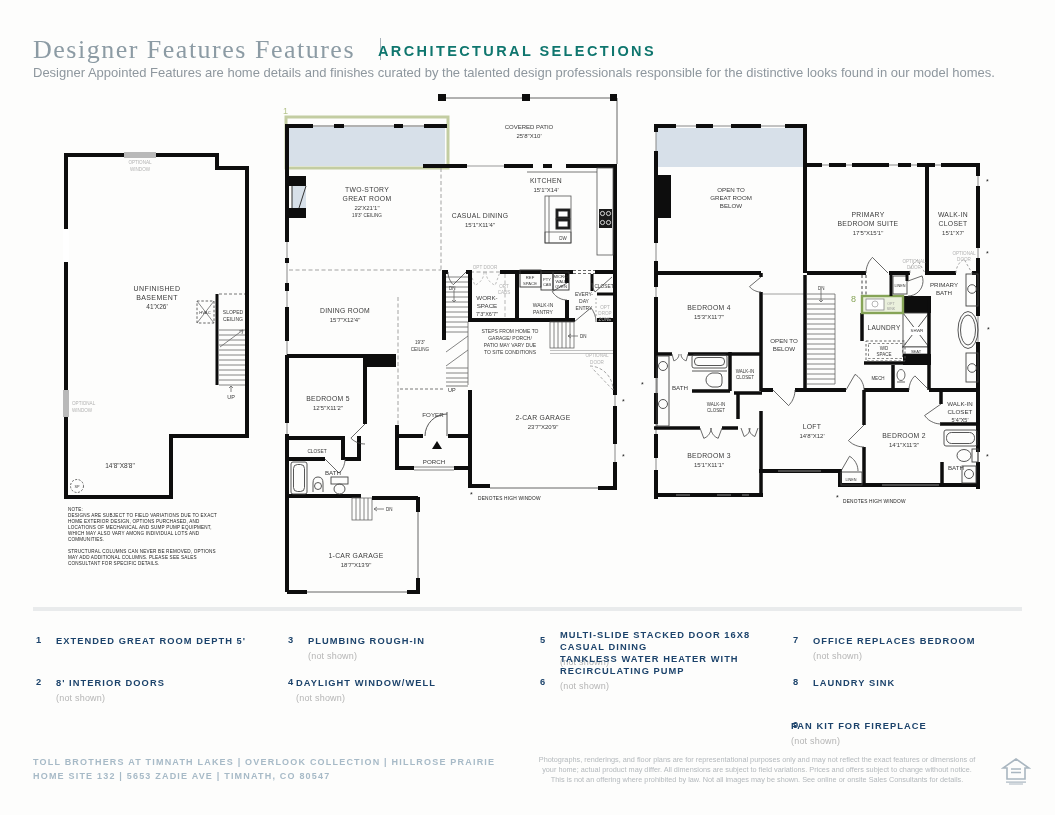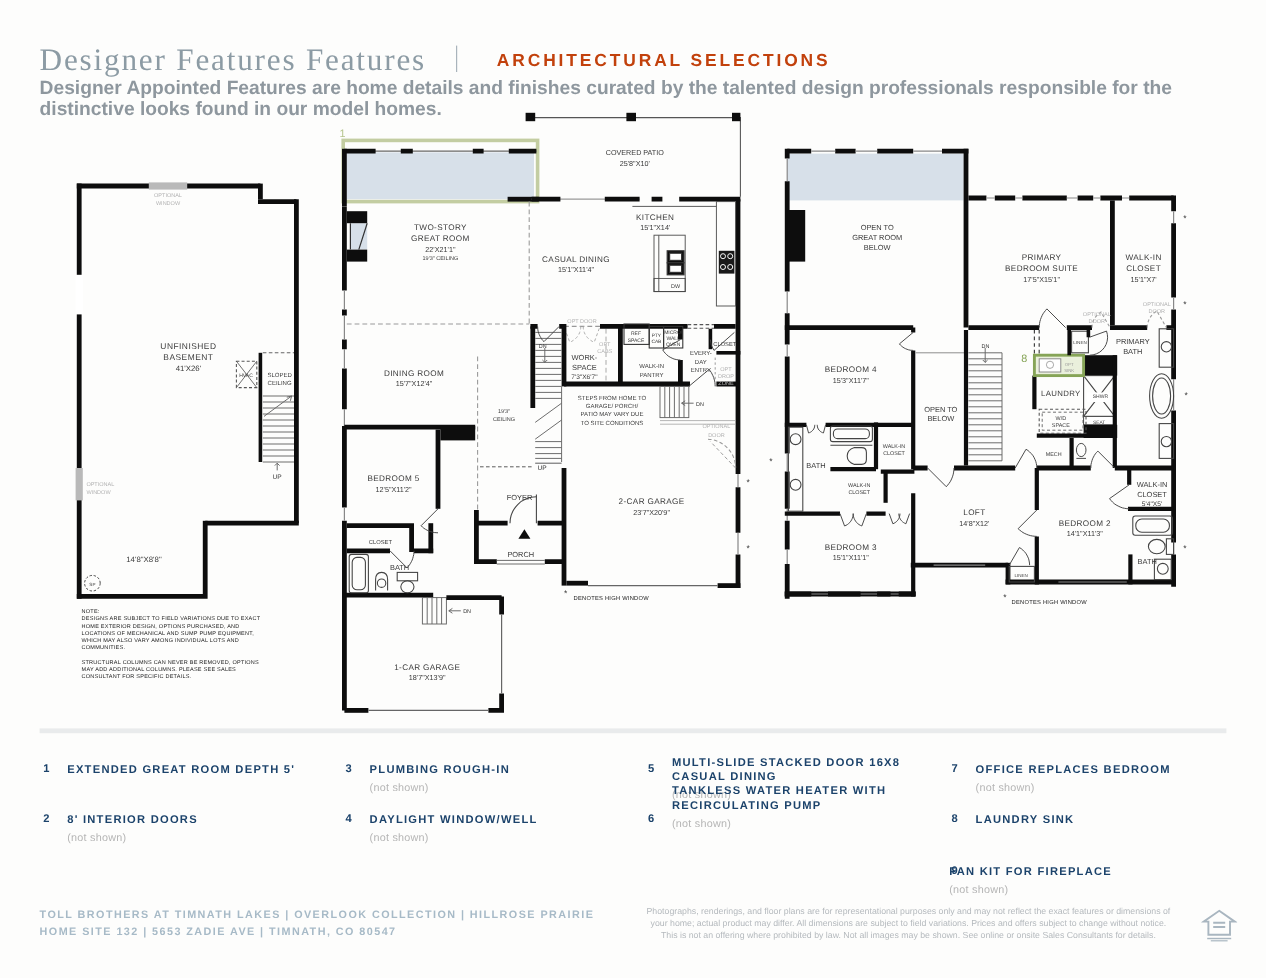--- a/index.html
+++ b/index.html
@@ -1,21 +1,21 @@
 <!DOCTYPE html>
 <html><head>
 <meta charset="utf-8">
 <style>
   html,body{margin:0;padding:0;}
   body{width:1055px;height:815px;position:relative;background:#fdfdfc;font-family:"Liberation Sans",sans-serif;overflow:hidden;}
   .abs{position:absolute;}
   #title{left:33px;top:35px;font-family:"Liberation Serif",serif;font-size:26px;color:#8c9ba4;letter-spacing:1.5px;}
-  #title2{left:414px;top:43px;font-size:14.5px;font-weight:bold;color:#c2410c;letter-spacing:2.4px;}
+  #title2{left:378px;top:43px;font-size:14.5px;font-weight:bold;color:#0f766e;letter-spacing:2.4px;}
   #tbar{left:380px;top:38px;width:1px;height:22px;background:#a9b4bc;}
-  #subtitle{left:33px;top:65px;font-size:16px;color:#8e979e;font-weight:bold;}
+  #subtitle{left:33px;top:65px;font-size:13px;color:#8e979e;}
   #divider{left:33px;top:607px;width:989px;height:4px;background:#e9ebec;}
   .lnum{font-size:9.3px;font-weight:bold;color:#1c436b;letter-spacing:1px;}
   .litem{font-size:9.3px;font-weight:bold;color:#1c436b;letter-spacing:1.05px;line-height:12px;}
   .lns{font-size:9px;font-weight:normal;color:#b5b5b5;letter-spacing:0.2px;margin-top:2.5px;}
   #footL{left:33px;top:756px;font-size:9px;font-weight:bold;color:#a7bac7;letter-spacing:1.2px;line-height:13.5px;}
   #disc{right:58px;top:755px;width:480px;font-size:7.3px;color:#b4b9bd;text-align:center;line-height:9.8px;white-space:nowrap;}
 </style>
 </head>
 <body>
 <div class="abs" id="title">Designer Features Features</div>
@@ -551,21 +551,21 @@
 </svg>
 
 <div class="abs" id="divider"></div>
 <div class="abs lnum" style="left:36px;top:635px">1</div>
 <div class="abs litem" style="left:56px;top:635px">EXTENDED GREAT ROOM DEPTH 5'</div>
 <div class="abs lnum" style="left:36px;top:677px">2</div>
 <div class="abs litem" style="left:56px;top:677px">8' INTERIOR DOORS<div class="lns">(not shown)</div></div>
 <div class="abs lnum" style="left:288px;top:635px">3</div>
 <div class="abs litem" style="left:308px;top:635px">PLUMBING ROUGH-IN<div class="lns">(not shown)</div></div>
 <div class="abs lnum" style="left:288px;top:677px">4</div>
-<div class="abs litem" style="left:308px;top:677px">DAYLIGHT WINDOW/WELL<div class="lns">(not shown)</div></div>
+<div class="abs litem" style="left:296px;top:677px">DAYLIGHT WINDOW/WELL<div class="lns">(not shown)</div></div>
 <div class="abs lnum" style="left:540px;top:635px">5</div>
 <div class="abs litem" style="left:560px;top:629px;width:270px">MULTI-SLIDE STACKED DOOR 16X8<br>CASUAL DINING<div class="lns">(not shown)</div></div>
 <div class="abs lnum" style="left:540px;top:677px">6</div>
 <div class="abs litem" style="left:560px;top:653px;width:270px">TANKLESS WATER HEATER WITH<br>RECIRCULATING PUMP<div class="lns">(not shown)</div></div>
 <div class="abs lnum" style="left:793px;top:635px">7</div>
 <div class="abs litem" style="left:813px;top:635px">OFFICE REPLACES BEDROOM<div class="lns">(not shown)</div></div>
 <div class="abs lnum" style="left:793px;top:677px">8</div>
 <div class="abs litem" style="left:813px;top:677px">LAUNDRY SINK</div>
 <div class="abs lnum" style="left:793px;top:720px">9</div>
 <div class="abs litem" style="left:791px;top:720px">FAN KIT FOR FIREPLACE<div class="lns">(not shown)</div></div>

